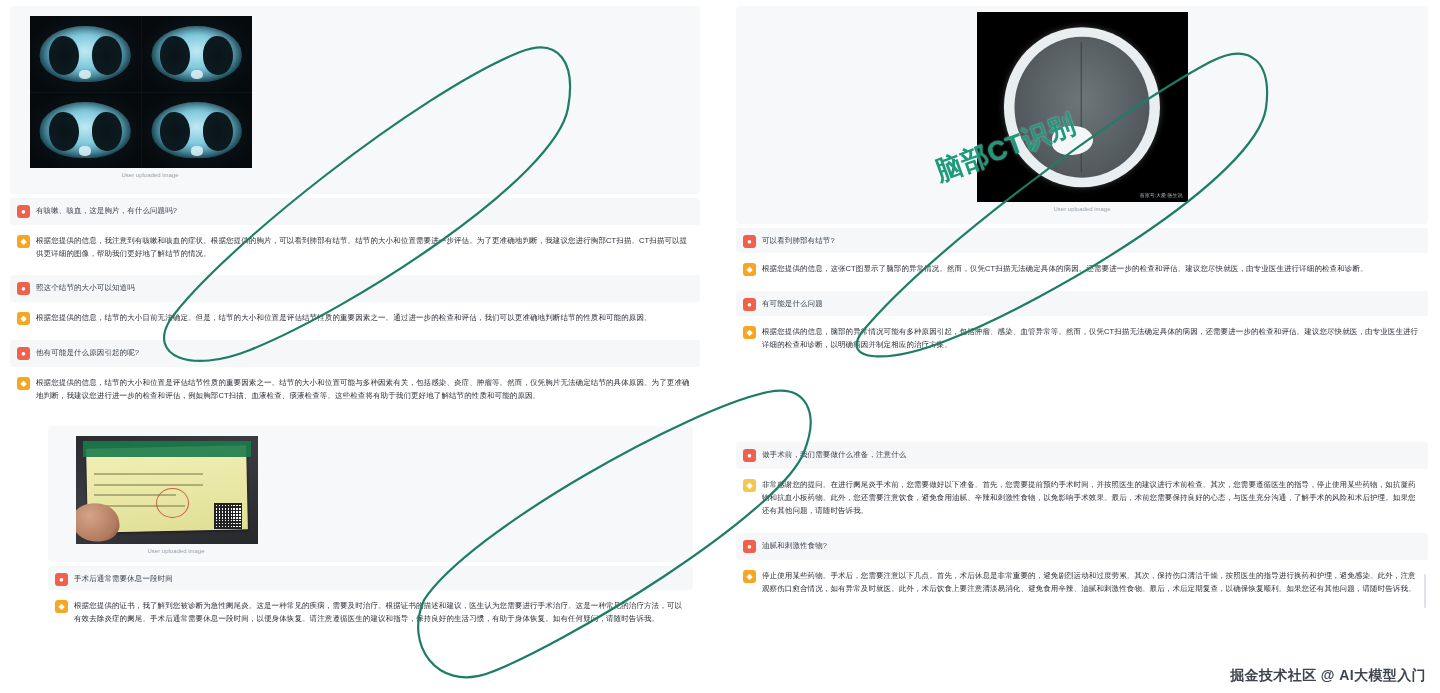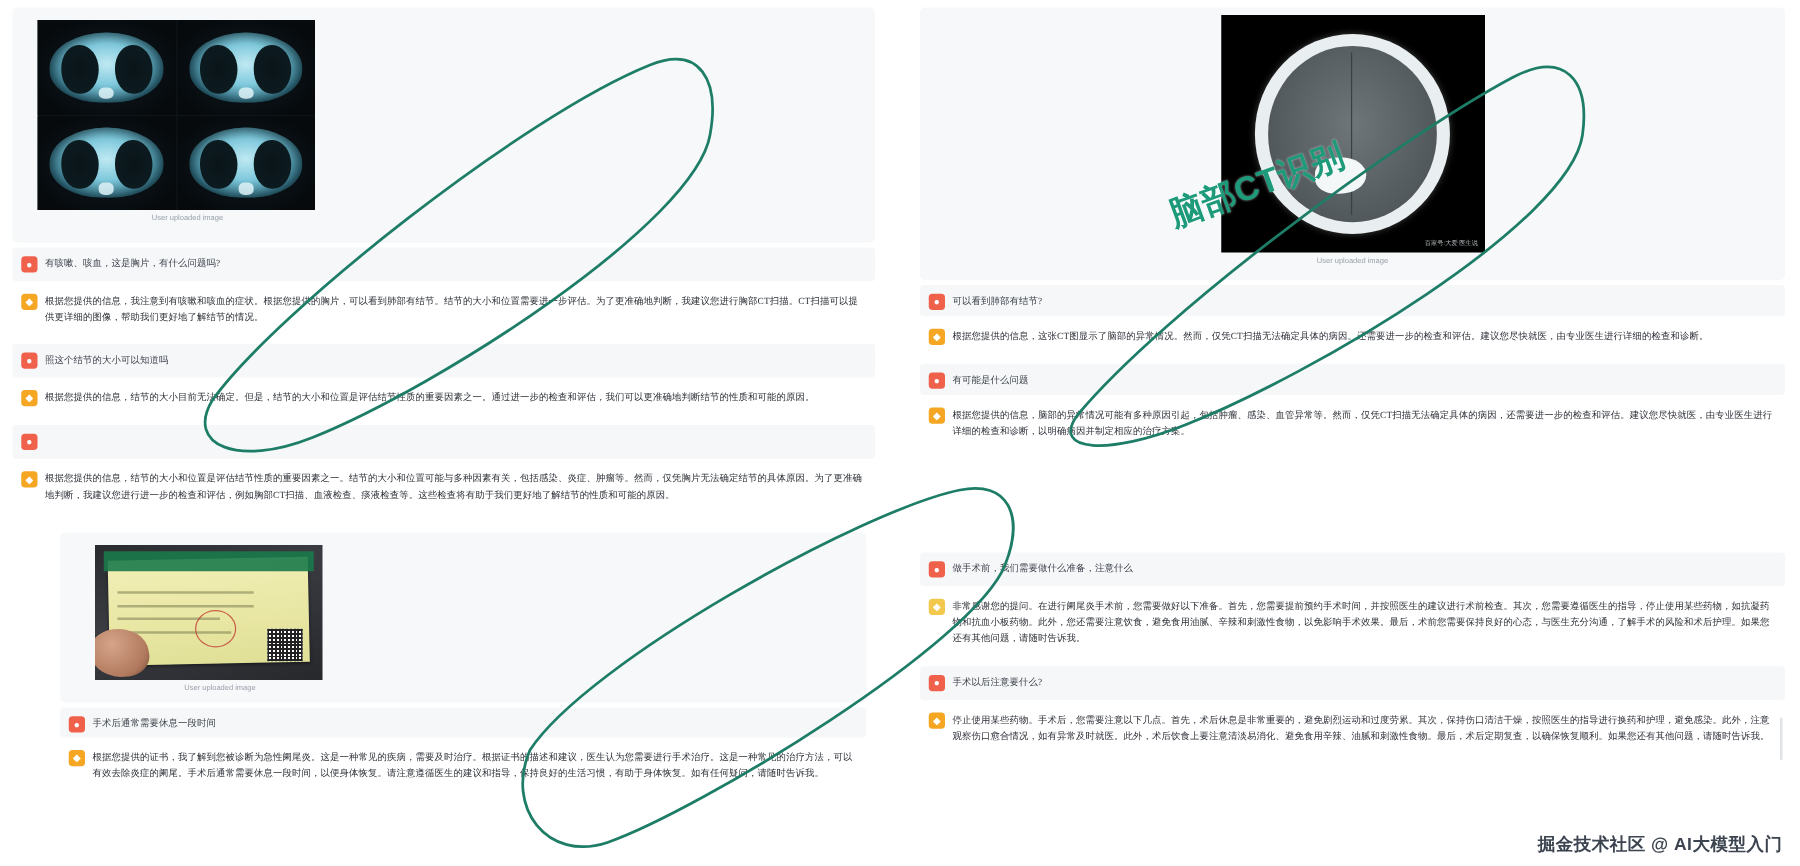--- a/index.html
+++ b/index.html
@@ -52,21 +52,20 @@
   }
   .avatar.user-av { background: #f0614c; }
   .avatar.bot-av  { background: #f5a623; }
   .avatar.bot-av2 { background: #f2c94c; }
   .bubble-text {
     font-size: 7.5px;
     line-height: 1.75;
     color: #2b2f36;
     letter-spacing: .1px;
     flex: 1 1 auto;
-    font-family: Liberation Serif, serif;
   }
   .msg.user .bubble-text { color: #3a3f47; }
 
   
   .imgcard {
     background: #f6f8f9;
     border-radius: 4px;
     padding: 8px 8px 3px 8px;
     box-sizing: border-box;
     margin-bottom: 4px;
@@ -319,20 +318,21 @@
       <div class="bubble-text">照这个结节的大小可以知道吗</div>
     </div>
 
     <div class="msg bot" style="height:32px;">
       <div class="avatar bot-av">◆</div>
       <div class="bubble-text">根据您提供的信息，结节的大小目前无法确定。但是，结节的大小和位置是评估结节性质的重要因素之一。通过进一步的检查和评估，我们可以更准确地判断结节的性质和可能的原因。</div>
     </div>
 
     <div class="msg user" style="height:27px;">
       <div class="avatar user-av">●</div>
+      <div class="bubble-text">他有可能是什么原因引起的呢?</div>
     </div>
 
     <div class="msg bot" style="height:44px;">
       <div class="avatar bot-av">◆</div>
       <div class="bubble-text">根据您提供的信息，结节的大小和位置是评估结节性质的重要因素之一。结节的大小和位置可能与多种因素有关，包括感染、炎症、肿瘤等。然而，仅凭胸片无法确定结节的具体原因。为了更准确地判断，我建议您进行进一步的检查和评估，例如胸部CT扫描、血液检查、痰液检查等。这些检查将有助于我们更好地了解结节的性质和可能的原因。</div>
     </div>
   </div>
 
   <div class="imgcard" style="width:645px; height:136px; margin-top:12px; margin-left:38px; padding-top:10px;">
     <div class="cert" style="margin-left:20px;">
@@ -401,21 +401,21 @@
       <div class="bubble-text">做手术前，我们需要做什么准备，注意什么</div>
     </div>
 
     <div class="msg bot" style="height:58px;">
       <div class="avatar bot-av2">◆</div>
       <div class="bubble-text">非常感谢您的提问。在进行阑尾炎手术前，您需要做好以下准备。首先，您需要提前预约手术时间，并按照医生的建议进行术前检查。其次，您需要遵循医生的指导，停止使用某些药物，如抗凝药物和抗血小板药物。此外，您还需要注意饮食，避免食用油腻、辛辣和刺激性食物，以免影响手术效果。最后，术前您需要保持良好的心态，与医生充分沟通，了解手术的风险和术后护理。如果您还有其他问题，请随时告诉我。</div>
     </div>
 
     <div class="msg user" style="height:27px;">
       <div class="avatar user-av">●</div>
-      <div class="bubble-text">手术以后注意要什么?</div>
+      <div class="bubble-text">油腻和刺激性食物?</div>
     </div>
 
     <div class="msg bot" style="height:58px;">
       <div class="avatar bot-av">◆</div>
       <div class="bubble-text">停止使用某些药物。手术后，您需要注意以下几点。首先，术后休息是非常重要的，避免剧烈运动和过度劳累。其次，保持伤口清洁干燥，按照医生的指导进行换药和护理，避免感染。此外，注意观察伤口愈合情况，如有异常及时就医。此外，术后饮食上要注意清淡易消化、避免食用辛辣、油腻和刺激性食物。最后，术后定期复查，以确保恢复顺利。如果您还有其他问题，请随时告诉我。</div>
     </div>
   </div>
 
   <div class="scrollbar-hint" style="right:2px; top:568px; height:34px;"></div>
 </div>

